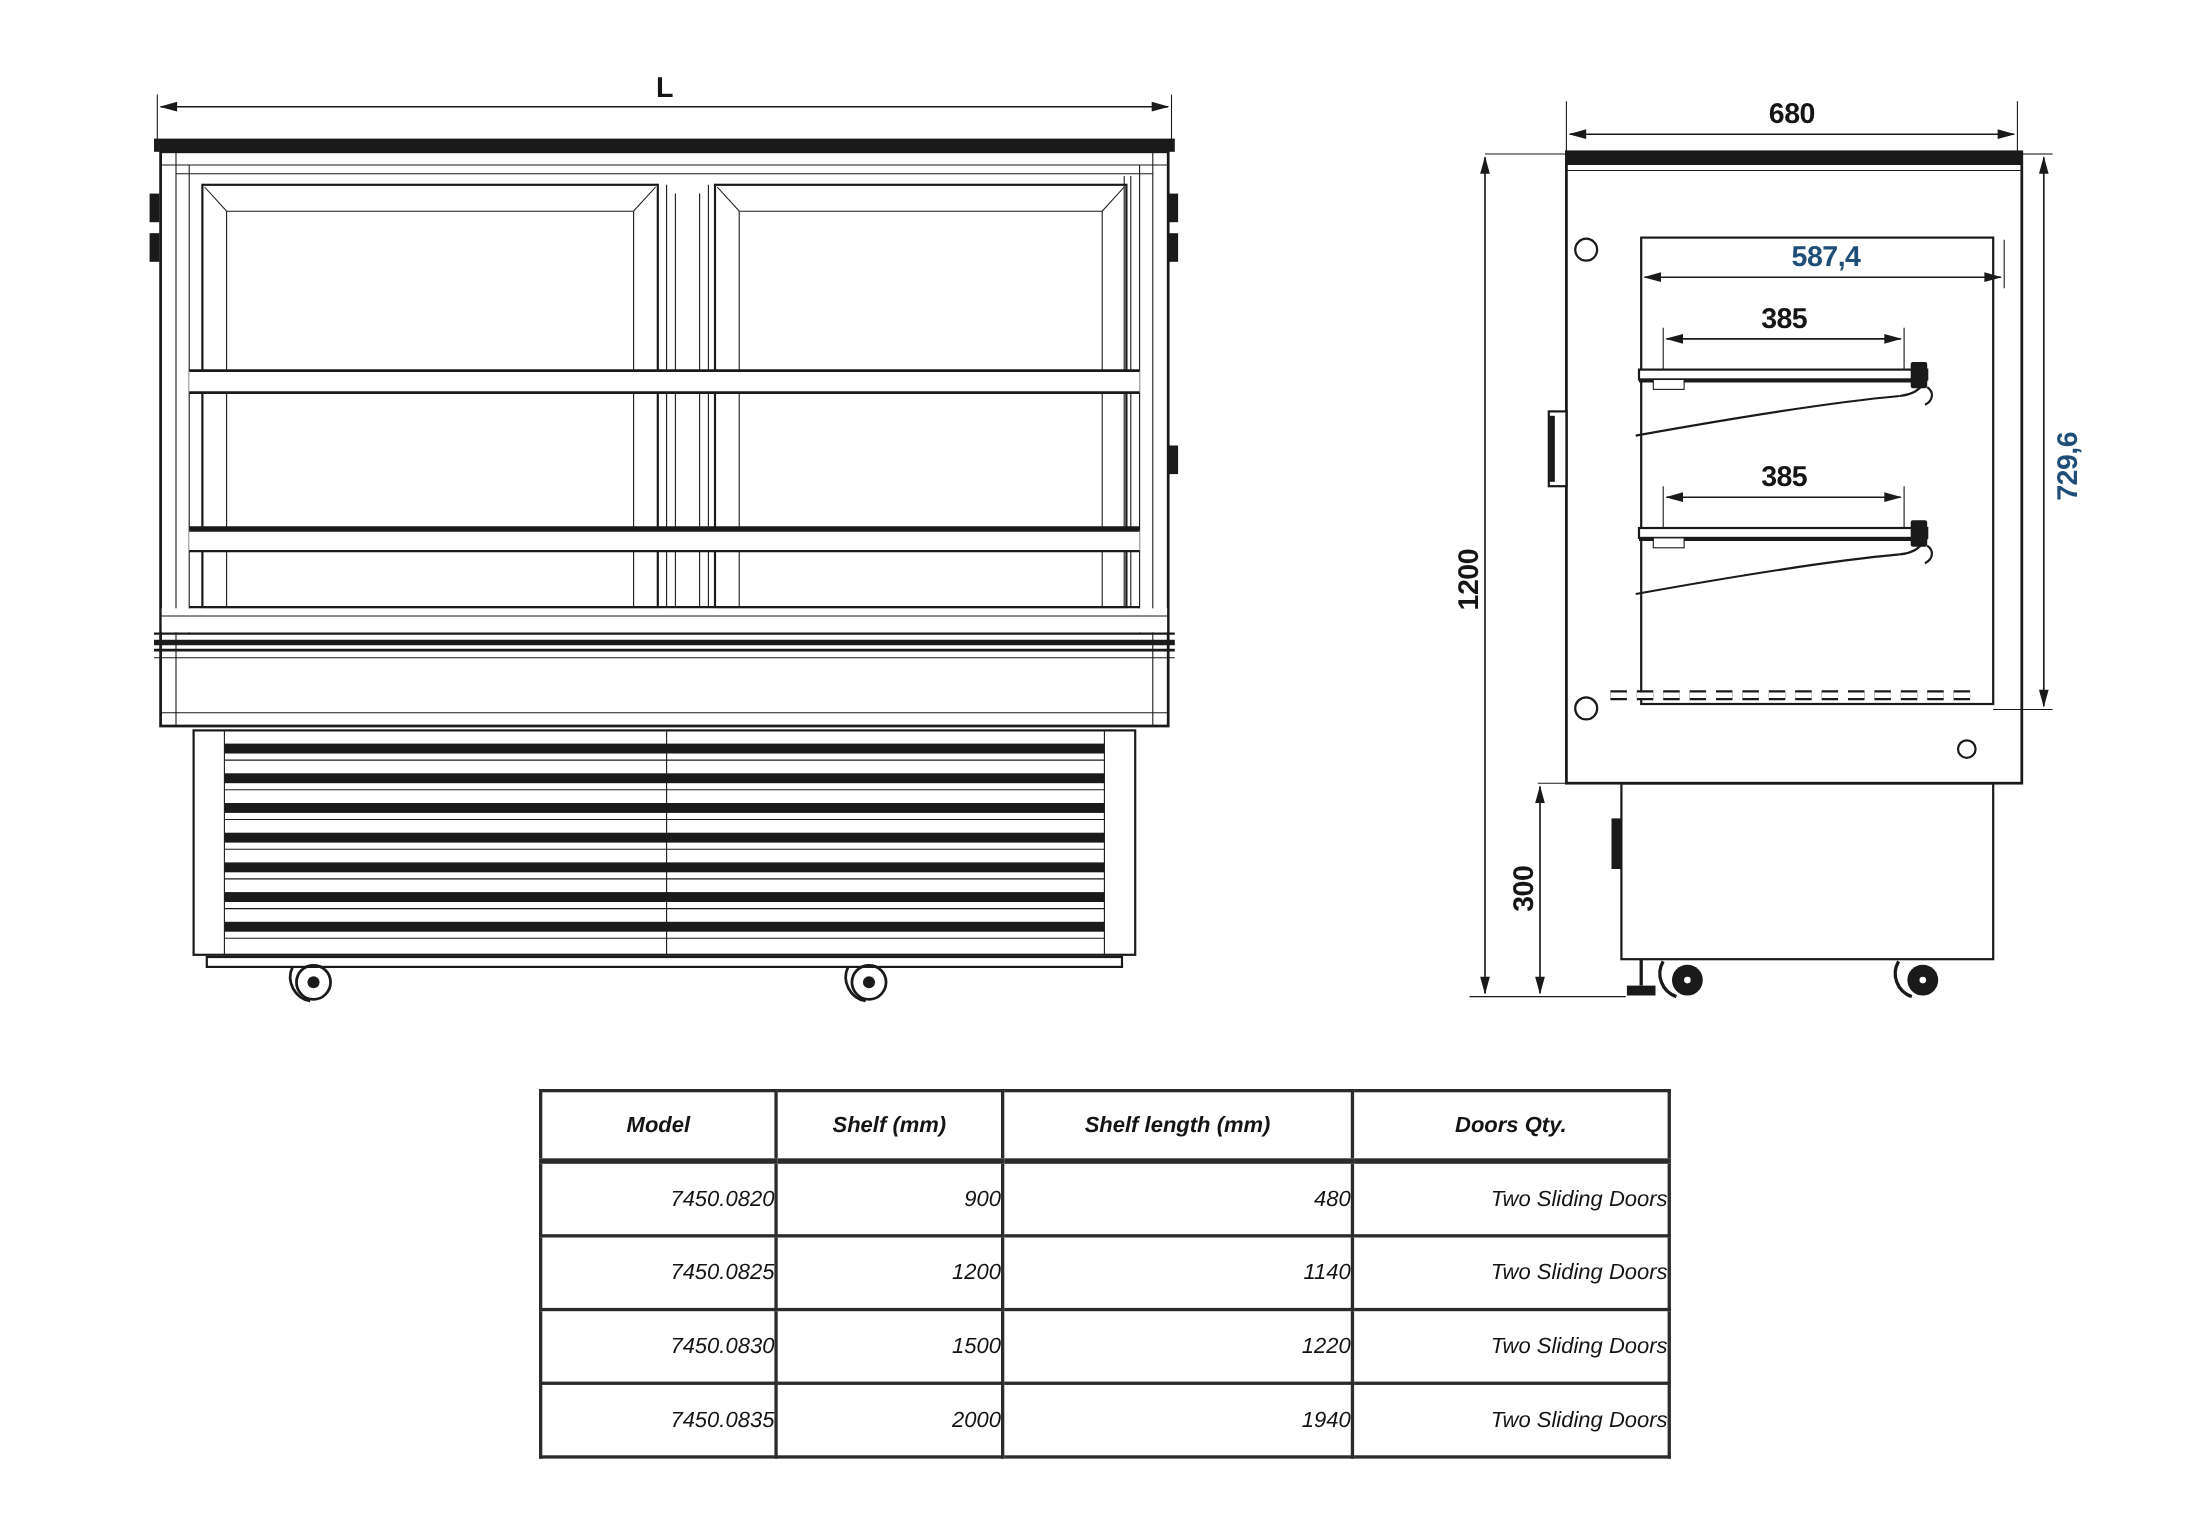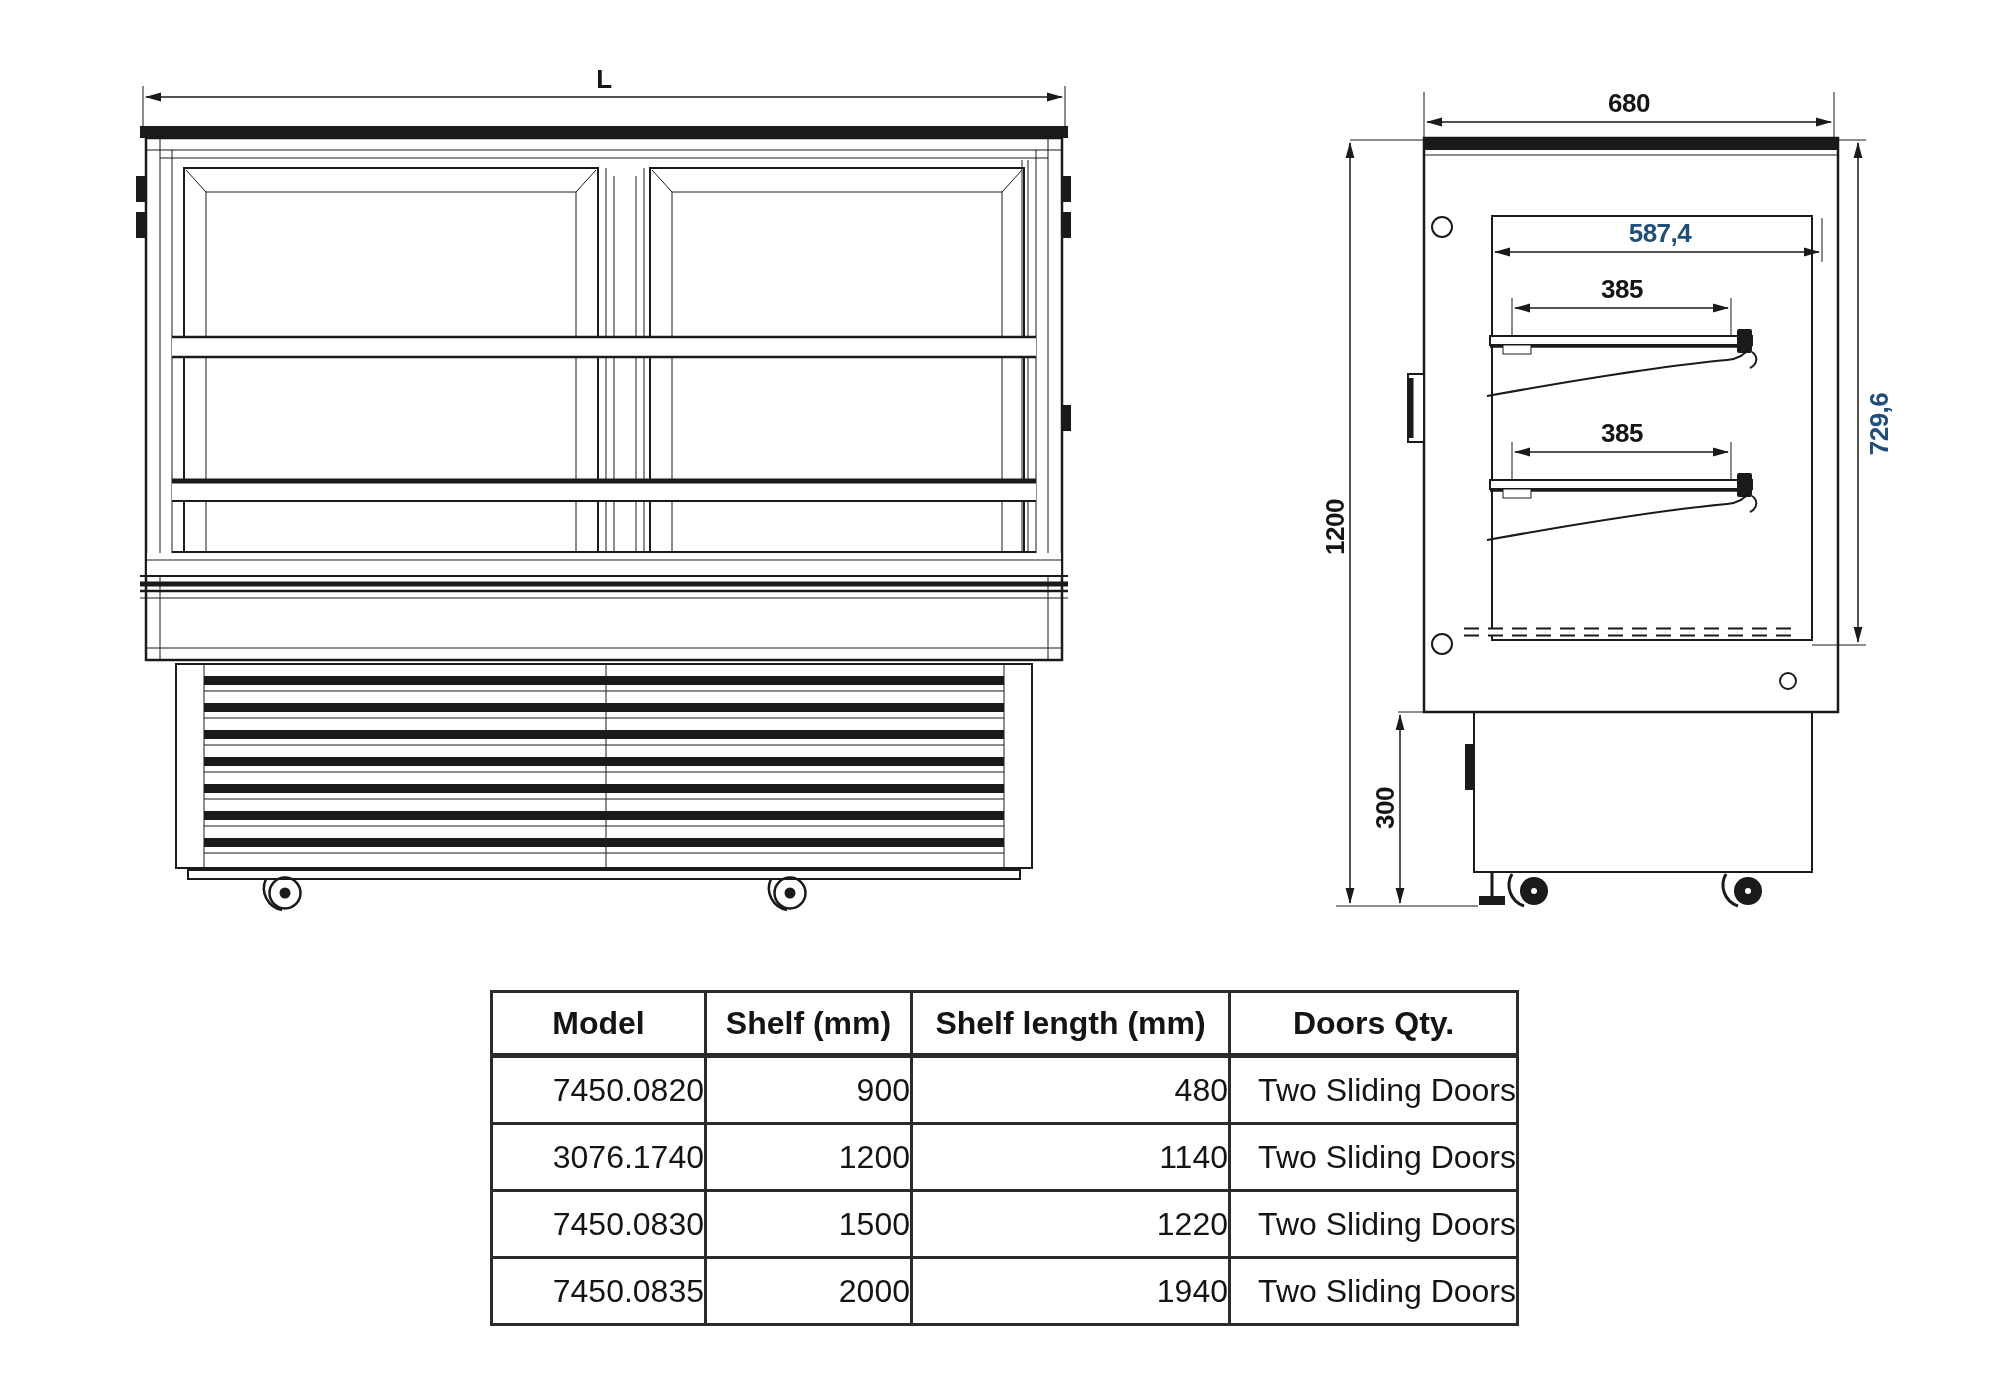--- a/index.html
+++ b/index.html
@@ -25,22 +25,22 @@
   .dash-out  { stroke:#1a1a1a; stroke-width:9; stroke-dasharray:15 9; fill:none; }
   .dash-in   { stroke:#ffffff; stroke-width:5; stroke-dasharray:15 9; fill:none; }
 
   
   .dim { font-family:"Liberation Sans", sans-serif; font-weight:bold;
          font-size:26px; fill:#151515; stroke:none; letter-spacing:-0.5px; }
   .dim.blue { fill:#1f4e79; }
 
   
   .spec { position:absolute; left:490px; top:990px; border-collapse:collapse;
-          font-size:32px; color:#141414; background:#ffffff;
-          table-layout:fixed; }
+          font-size:20px; color:#141414; background:#ffffff;
+          table-layout:fixed;font-style:italic; }
   .spec th, .spec td { border:3px solid #2b2b2b; text-align:center;
                        vertical-align:middle; padding:0; }
   .spec th { height:60px; font-weight:700; }
   .spec td { height:64px; font-weight:400;text-align:right; }
   .spec thead th { border-bottom-width:5px; }
 </style>
 </head>
 <body>
 
 <div class="stage">
@@ -265,21 +265,21 @@
       </tr>
     </thead>
     <tbody>
       <tr>
         <td>7450.0820</td>
         <td>900</td>
         <td>480</td>
         <td>Two Sliding Doors</td>
       </tr>
       <tr>
-        <td>3076.1740</td>
+        <td>7450.0825</td>
         <td>1200</td>
         <td>1140</td>
         <td>Two Sliding Doors</td>
       </tr>
       <tr>
         <td>7450.0830</td>
         <td>1500</td>
         <td>1220</td>
         <td>Two Sliding Doors</td>
       </tr>

